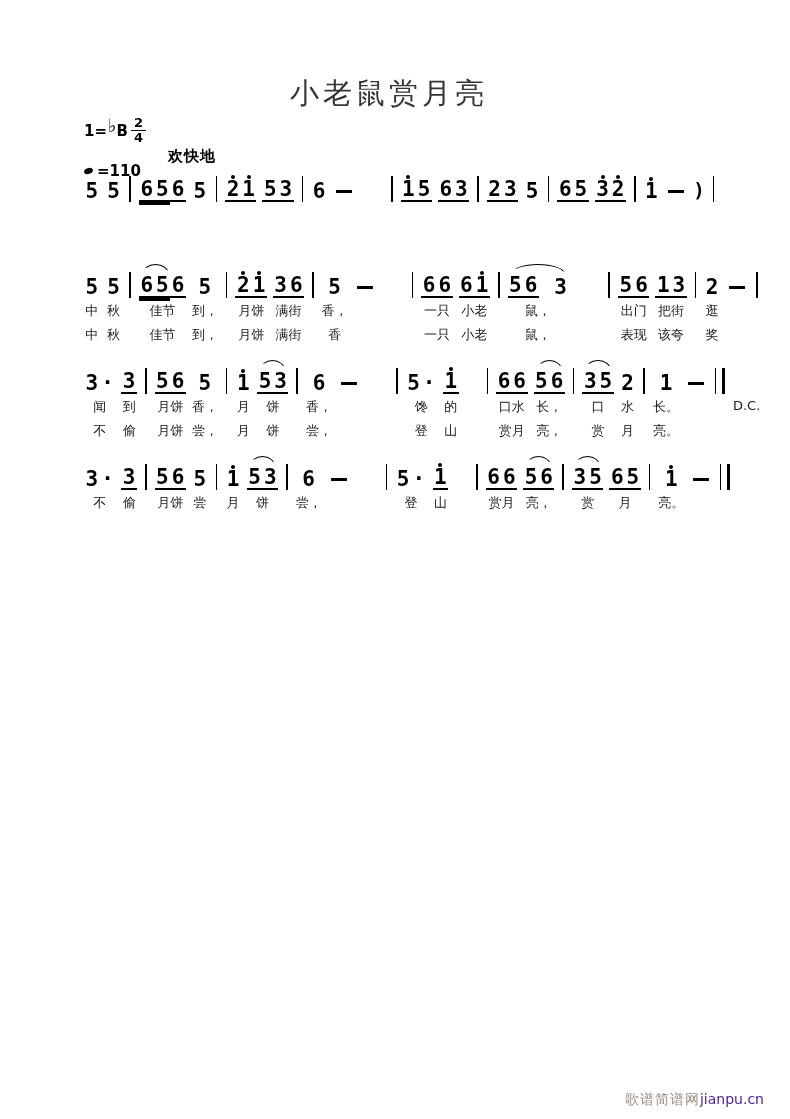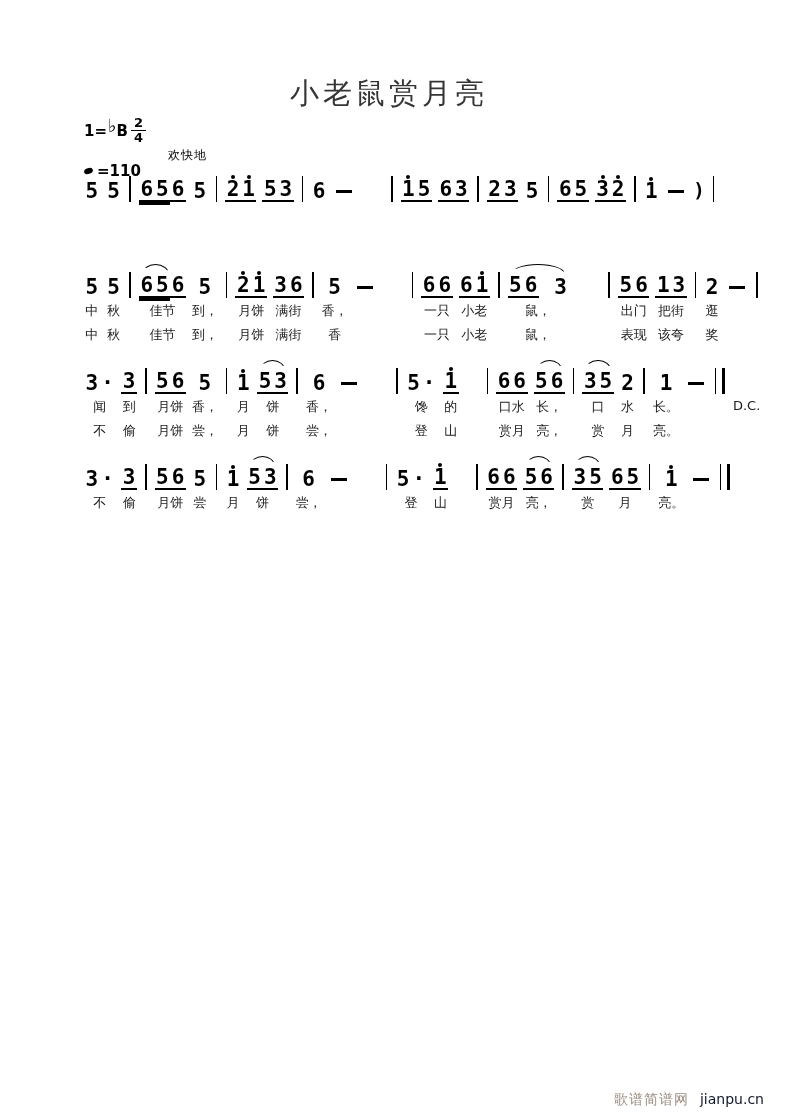--- a/index.html
+++ b/index.html
@@ -10,21 +10,21 @@
   .keyblock{position:absolute;left:84px;top:116px;font-size:15px;font-weight:600;}
   .keyrow{display:flex;align-items:center;}
   .flat{font-size:18px;position:relative;top:-5px;margin:0 0 0 1px;}
   .frac{display:inline-flex;flex-direction:column;align-items:center;margin-left:3px;
         font-size:13px;line-height:1.1;}
   .ftop{border-bottom:1.2px solid #000;padding:0 3px;}
   .fbot{padding:0 3px;}
   .temporow{margin-top:16px;display:flex;align-items:center;}
   .notehead{display:inline-block;width:9px;height:6px;background:#000;border-radius:50%;
             transform:rotate(-18deg);margin-right:4px;}
-  .mood{position:absolute;left:168px;top:147px;font-size:12px;font-weight:400;letter-spacing:1px;}
+  .mood{position:absolute;left:168px;top:147px;font-size:15px;font-weight:700;letter-spacing:1px;}
   .credits{position:absolute;right:62px;top:118px;font-size:15px;font-weight:600;line-height:1.5;}
   .score-line{position:absolute;left:84px;display:flex;align-items:flex-start;white-space:nowrap;}
   .line1{top:172px;} .line2{top:268px;} .line3{top:364px;} .line4{top:460px;}
   .col{display:flex;flex-direction:column;align-items:center;margin-right:6px;}
   .mcell{height:30px;display:flex;align-items:flex-end;overflow:visible;}
   .grp{position:relative;display:inline-flex;align-items:flex-end;}
   .note{position:relative;display:inline-block;padding:0 1.5px;line-height:22px;
         font-family:"DejaVu Sans Mono",monospace;font-size:21px;font-weight:bold;}
   .u1{border-bottom:2px solid #000;}
   .u2{border-bottom:2px solid #000;box-shadow:0 3px 0 #000;}
@@ -37,21 +37,21 @@
   .slur-l::before{right:36%;}
   .nsp{display:inline-block;}
   .barline{width:1.6px;height:26px;background:#000;margin:0 2px;}
   .bar2{width:6px;height:26px;border-left:1.6px solid #000;border-right:3px solid #000;margin:0 2px;}
   .dashm{width:16px;height:2.6px;background:#000;margin:0 3px 9px;}
   .mtxt{font-size:19px;line-height:24px;font-weight:bold;font-family:"DejaVu Sans Mono",monospace;}
   .lcell{height:20px;margin-top:4px;font-size:13px;color:#1a1a1a;white-space:nowrap;text-align:center;}
   .r2{margin-top:4px;}
   .watermark{position:absolute;right:14px;bottom:10px;font-size:14px;letter-spacing:1px;}
   .wm-site{color:#9a8d80;font-family:Liberation Serif, serif;}
-  .wm-link{color:#0f172a;text-decoration:none;margin-left:11px;letter-spacing:0;}
+  .wm-link{color:#4c1d95;text-decoration:none;margin-left:0;letter-spacing:0;}
 </style>
 </head>
 <body>
 
 <div class="page">
   <h1 class="title">小老鼠赏月亮</h1>
 
   <div class="keyblock">
     <div class="keyrow">
       <span>1=</span>

